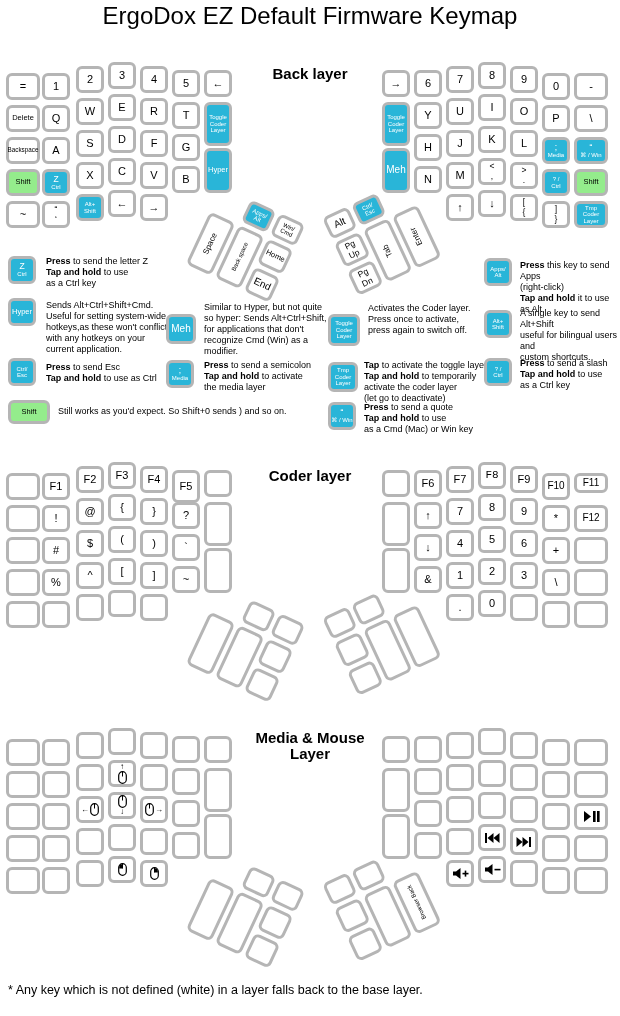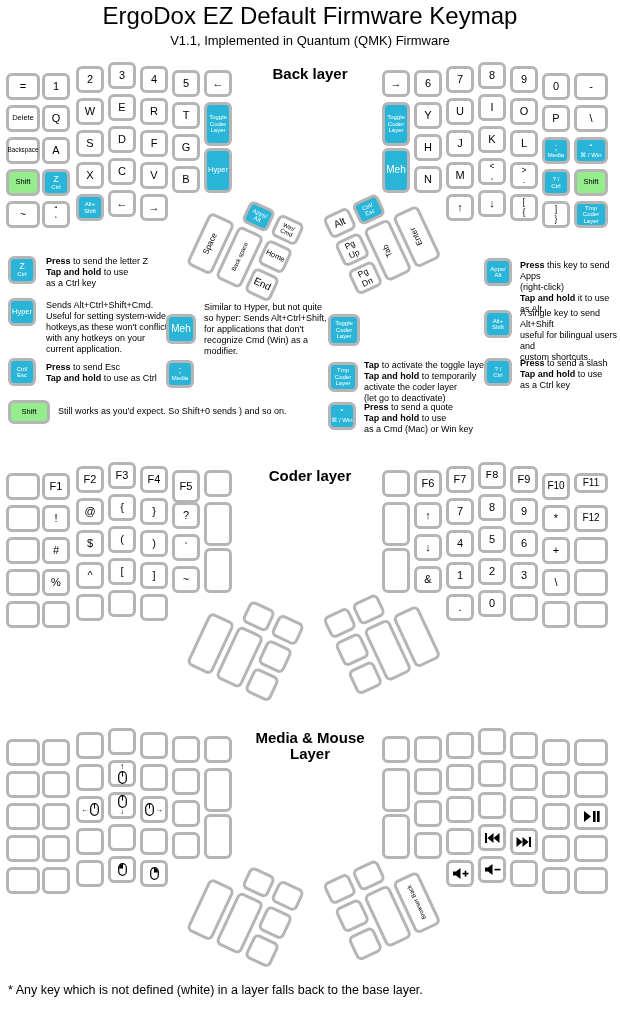--- a/index.html
+++ b/index.html
@@ -24,21 +24,20 @@
   .thumb{position:absolute;width:96px;height:90px;transform-origin:0 0}
   .legend-text{position:absolute;font-size:9px;line-height:11px}
   .legend-text b{font-weight:bold}
   .footnote{position:absolute;left:8px;top:982px;font-size:12.5px;line-height:16px}
 </style>
 </head>
 <body>
 
 <div id="stage">
   <h1 class="page-title">ErgoDox EZ Default Firmware Keymap</h1>
-  <div class="subtitle">V1.1, Implemented in Quantum (QMK) Firmware</div>
   <div class="footnote">
     <div>* Any key which is not defined (white) in a layer falls back to the base layer.</div>
   </div>
 <div class="layer-title" style="left: 230px; top: 66px; width: 160px;">Back layer</div>
     <div class="key" style="left: 6px; top: 73px; width: 34px; height: 27px;">
       <div class="klabel">
         <span style="font-size: 11px;">=</span>
       </div>
     </div>
     <div class="key" style="left: 42px; top: 73px; width: 28px; height: 27px;">
@@ -909,27 +908,29 @@
         <span style="font-size: 10px;">Meh</span>
       </div>
     </div>
     <div class="legend-text" style="left: 204px; top: 302px;">Similar to Hyper, but not quite<br>so hyper: Sends Alt+Ctrl+Shift,<br>for applications that don't<br>recognize Cmd (Win) as a<br>modifier.</div>
     <div class="key cyan" style="left: 166px; top: 360px; width: 28px; height: 28px;">
       <div class="klabel">
         <span style="font-size: 8.5px;">;</span>
         <span style="font-size: 6px;">Media</span>
       </div>
     </div>
+    <div class="legend-text" style="left: 204px; top: 360px;"><b>Press</b> to send a semicolon<br><b>Tap and hold</b> to activate<br>the media layer</div>
     <div class="key cyan" style="left: 328px; top: 314px; width: 32px; height: 32px;">
       <div class="klabel">
         <span style="font-size: 6px;">Toggle</span>
         <span style="font-size: 6px;">Coder</span>
         <span style="font-size: 6px;">Layer</span>
       </div>
     </div>
+    <div class="legend-text" style="left: 368px; top: 303px;">Activates the Coder layer.<br>Press once to activate,<br>press again to switch off.</div>
     <div class="key cyan" style="left: 328px; top: 362px; width: 30px; height: 30px;">
       <div class="klabel">
         <span style="font-size: 6px;">Tmp</span>
         <span style="font-size: 6px;">Coder</span>
         <span style="font-size: 6px;">Layer</span>
       </div>
     </div>
     <div class="legend-text" style="left: 364px; top: 360px;"><b>Tap</b> to activate the toggle layer.<br><b>Tap and hold</b> to temporarily<br>activate the coder layer<br>(let go to deactivate)</div>
     <div class="key cyan" style="left: 328px; top: 402px; width: 28px; height: 28px;">
       <div class="klabel">

